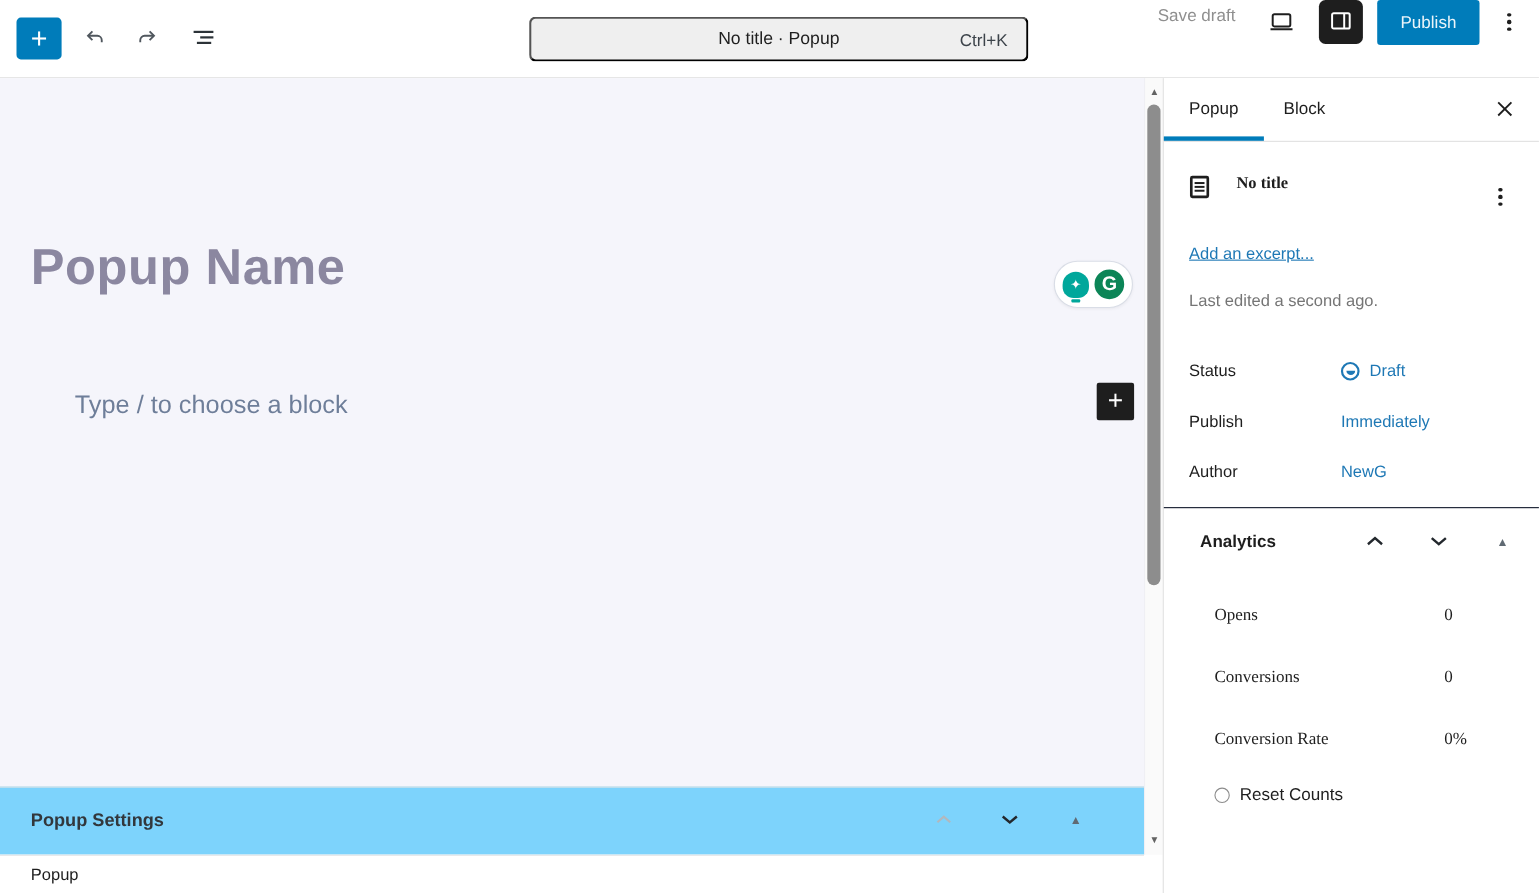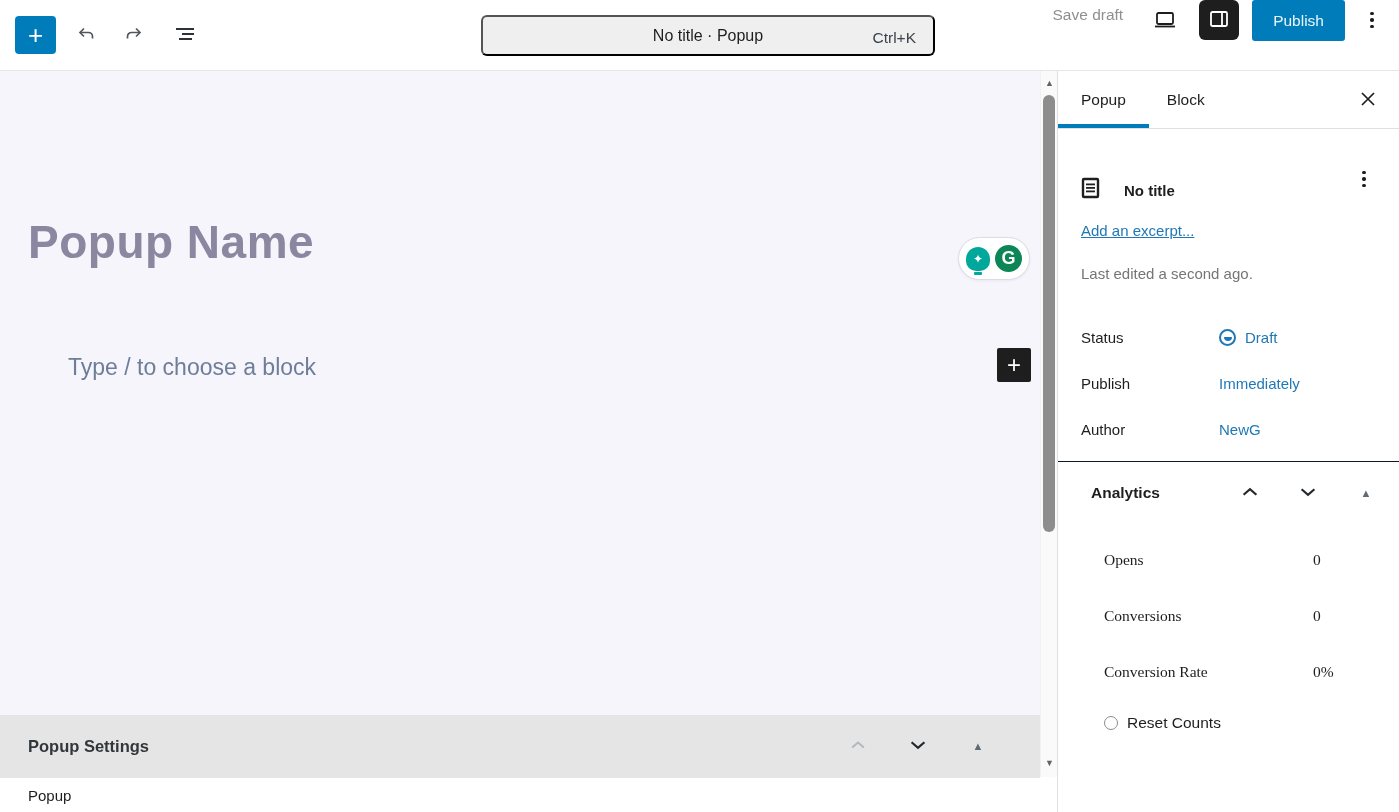--- a/index.html
+++ b/index.html
@@ -72,21 +72,21 @@
     position:relative; display:flex; align-items:center; justify-content:center;
     color:#fff; font-size:12px;
   }
   .gram-bulb::after { content:""; position:absolute; left:8px; bottom:-4px; width:8px; height:3px; background:#00a79b; border-radius:1px; }
   .gram-g {
     width:31px; height:31px; background:#0c8557; border:2px solid #fff; border-radius:50%;
     color:#fff; font-weight:700; font-size:18px; display:flex; align-items:center; justify-content:center;
   }
 
   .settings-bar {
-    position:relative; width:1040px; height:62px; background:#e5e5e5; border-top:1px solid #e4e4e4;
+    position:relative; width:1040px; height:62px; background:#7dd3fc; border-top:1px solid #e4e4e4;
     display:flex; align-items:center; padding:0 28px; cursor:pointer;
   }
   .settings-bar-title { font-size:16.5px; font-weight:700; color:#32373c; flex:1; }
   .panel-icons { display:flex; align-items:center; gap:36px; padding-right:22px; }
   .tri { font-size:11px; color:#606a73; line-height:1; }
 
   .footer-bar {
     position:relative; width:1040px; height:35px; background:#fff; border-top:1px solid #e2e4e7;
     display:flex; align-items:center; padding-left:28px;
   }
@@ -107,21 +107,21 @@
     position:absolute; left:1057px; top:71px; width:342px; height:741px;
     background:#fff; border-left:1px solid #e0e0e0;
   }
   .sb-tabs { position:relative; height:58px; border-bottom:1px solid #e0e0e0; display:flex; align-items:center; }
   .sb-tab { background:none; border:none; font-family:inherit; font-size:15.5px; color:#1e1e1e; padding:0; margin-left:23px; height:58px; cursor:pointer; }
   .sb-tab.second { margin-left:41px; }
   .tab-underline { position:absolute; left:0; bottom:0; width:91px; height:4px; background:#007cba; }
   .sb-close { position:absolute; right:13px; top:11px; width:36px; height:36px; background:none; border:none; cursor:pointer; display:flex; align-items:center; justify-content:center; }
 
   .sb-summary { padding:30px 21px 0 23px; }
-  .doc-row { display:flex; align-items:flex-end; margin-bottom:23px; }
+  .doc-row { display:flex; align-items:flex-start; margin-bottom:23px;font-family:Liberation Serif, serif; }
   .doc-icon { margin-right:24px; display:flex; }
   .doc-title { font-size:15px; font-weight:700; color:#1e1e1e; flex:1; }
   .excerpt-link { display:inline-block; font-size:15px; color:#1e78b5; text-decoration:underline; margin-bottom:26px; cursor:pointer; }
   .last-edited { font-size:15px; color:#757575; margin-bottom:41px; }
   .field-row { display:flex; align-items:center; height:28px; margin-bottom:18px; }
   .field-label { width:138px; font-size:15px; color:#1e1e1e; }
   .field-value { display:flex; align-items:center; gap:9px; font-size:15px; color:#1e78b5; cursor:pointer; background:none; border:none; font-family:inherit; padding:0; }
   .draft-icon { width:17px; height:17px; border:2px solid #1e78b5; border-radius:50%; position:relative; flex:0 0 auto; }
   .draft-icon::after { content:""; position:absolute; left:2.5px; right:2.5px; top:6.5px; height:4px; background:#1e78b5; border-radius:0 0 4px 4px; }
 

